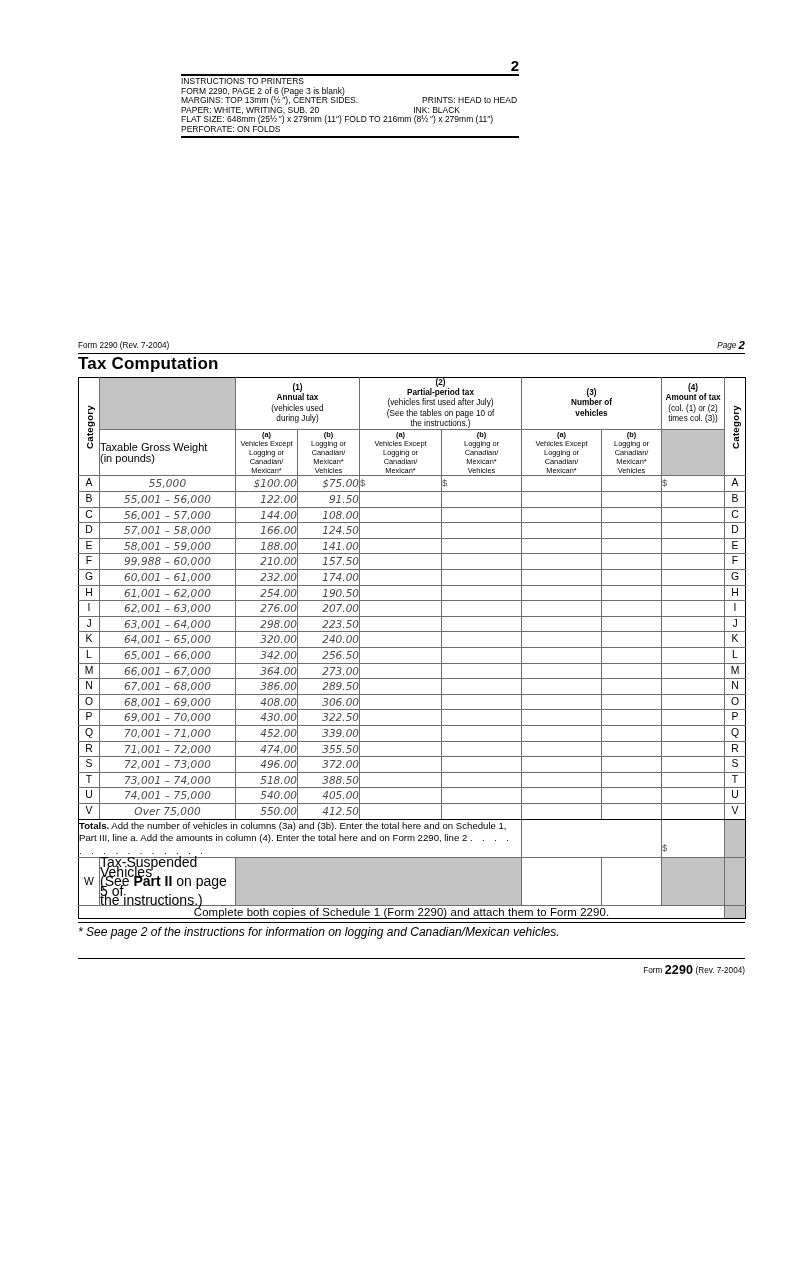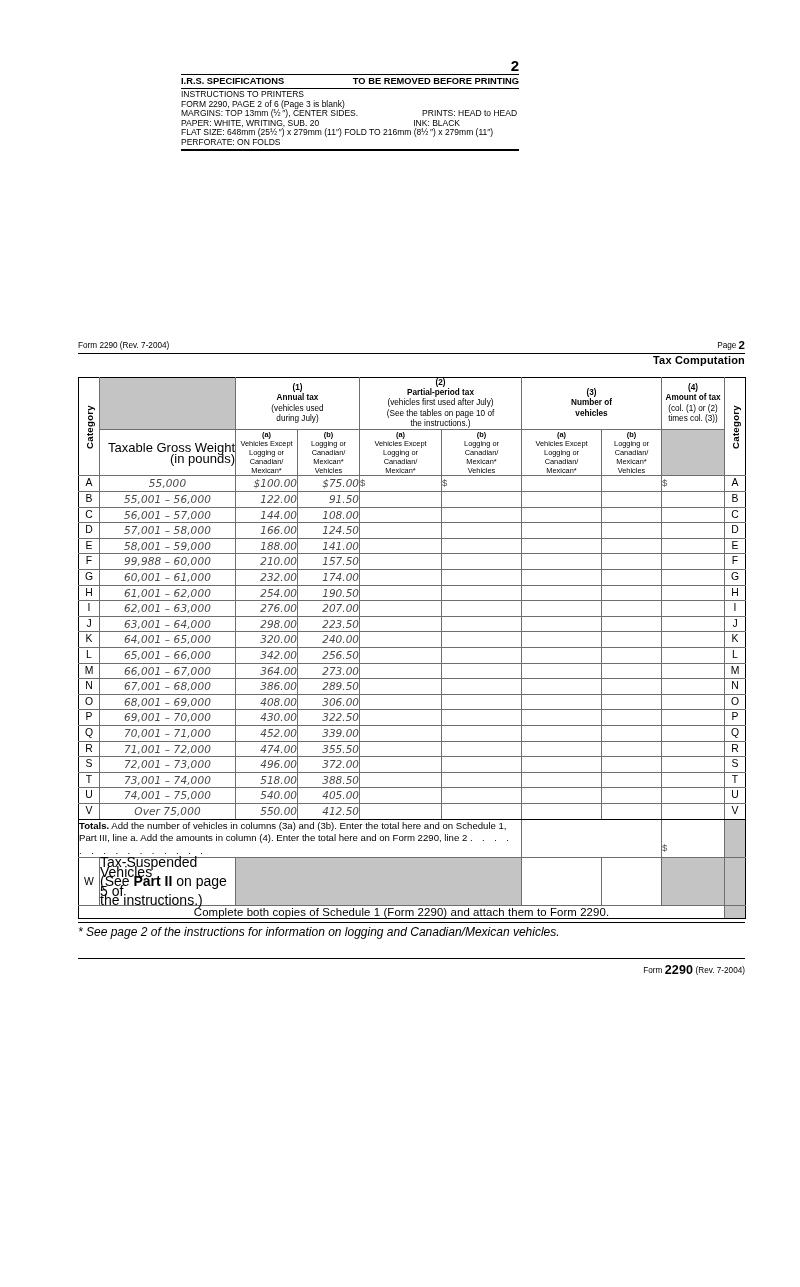--- a/index.html
+++ b/index.html
@@ -72,33 +72,33 @@
     width: 667px;
   }
   .fh-row {
     display: flex;
     justify-content: space-between;
     align-items: flex-end;
     font-size: 8.2px;
     line-height: 10px;
     padding-bottom: 2px;
   }
-  .fh-right { font-size: 8.2px; }
+  .fh-right { font-size: 8.2px; font-style: italic; }
   .fh-right b { font-size: 11.5px; vertical-align: -1px; }
   .fh-rule {
     border-top: 1.5px solid #000;
   }
 
   #form-title {
     position: absolute;
     left: 78px;
     top: 354px;
     width: 667px;
-    text-align: right;
-    font-size: 11px;
+    text-align: left;
+    font-size: 17px;
     font-weight: bold;
     letter-spacing: 0.2px;
   }
 
   
   #tax-table {
     position: absolute;
     left: 78px;
     top: 377px;
     width: 667px;
@@ -147,22 +147,22 @@
   .subhead {
     text-align: center;
     font-size: 7.4px;
     line-height: 9.1px;
     font-weight: bold;
     padding: 3px 1px 3px 1px;
   }
   .subhead .lbl { font-weight: bold; }
 
   .tgw-head {
-    text-align: right;
-    font-size: 13px;
+    text-align: left;
+    font-size: 11px;
     font-weight: bold;
     line-height: 11px;
     padding: 4px 2px;
   }
 
   
   .row-letter {
     text-align: center;
     font-size: 10.4px;
     font-weight: bold;
@@ -272,24 +272,20 @@
   }
   #footer-text .lab { font-size: 8.2px; text-align: right; }
   #footer-text .rev { font-size: 8.2px; }
 </style>
 </head>
 <body>
 
 <div id="printer-block">
   <div class="pb-pagenum">2</div>
   <div class="pb-rule"></div>
-  <div class="pb-titlerow">
-    <span>I.R.S. SPECIFICATIONS</span>
-    <span>TO BE REMOVED BEFORE PRINTING</span>
-  </div>
   <div class="pb-rule-thin"></div>
   <div class="pb-lines">
     <span class="pb-line">INSTRUCTIONS TO PRINTERS</span>
     <span class="pb-line">FORM 2290, PAGE 2 of 6 (Page 3 is blank)</span>
     <span class="pb-line"><span>MARGINS: TOP 13mm (½ ″), CENTER SIDES.</span><span class="sp1"></span><span>PRINTS: HEAD to HEAD</span></span>
     <span class="pb-line"><span>PAPER: WHITE, WRITING, SUB. 20</span><span class="sp2"></span><span>INK: BLACK</span></span>
     <span class="pb-line">FLAT SIZE: 648mm (25½ ″) x 279mm (11″) FOLD TO 216mm (8½ ″) x 279mm (11″)</span>
     <span class="pb-line">PERFORATE: ON FOLDS</span>
   </div>
   <div class="pb-rule-thin"></div>

